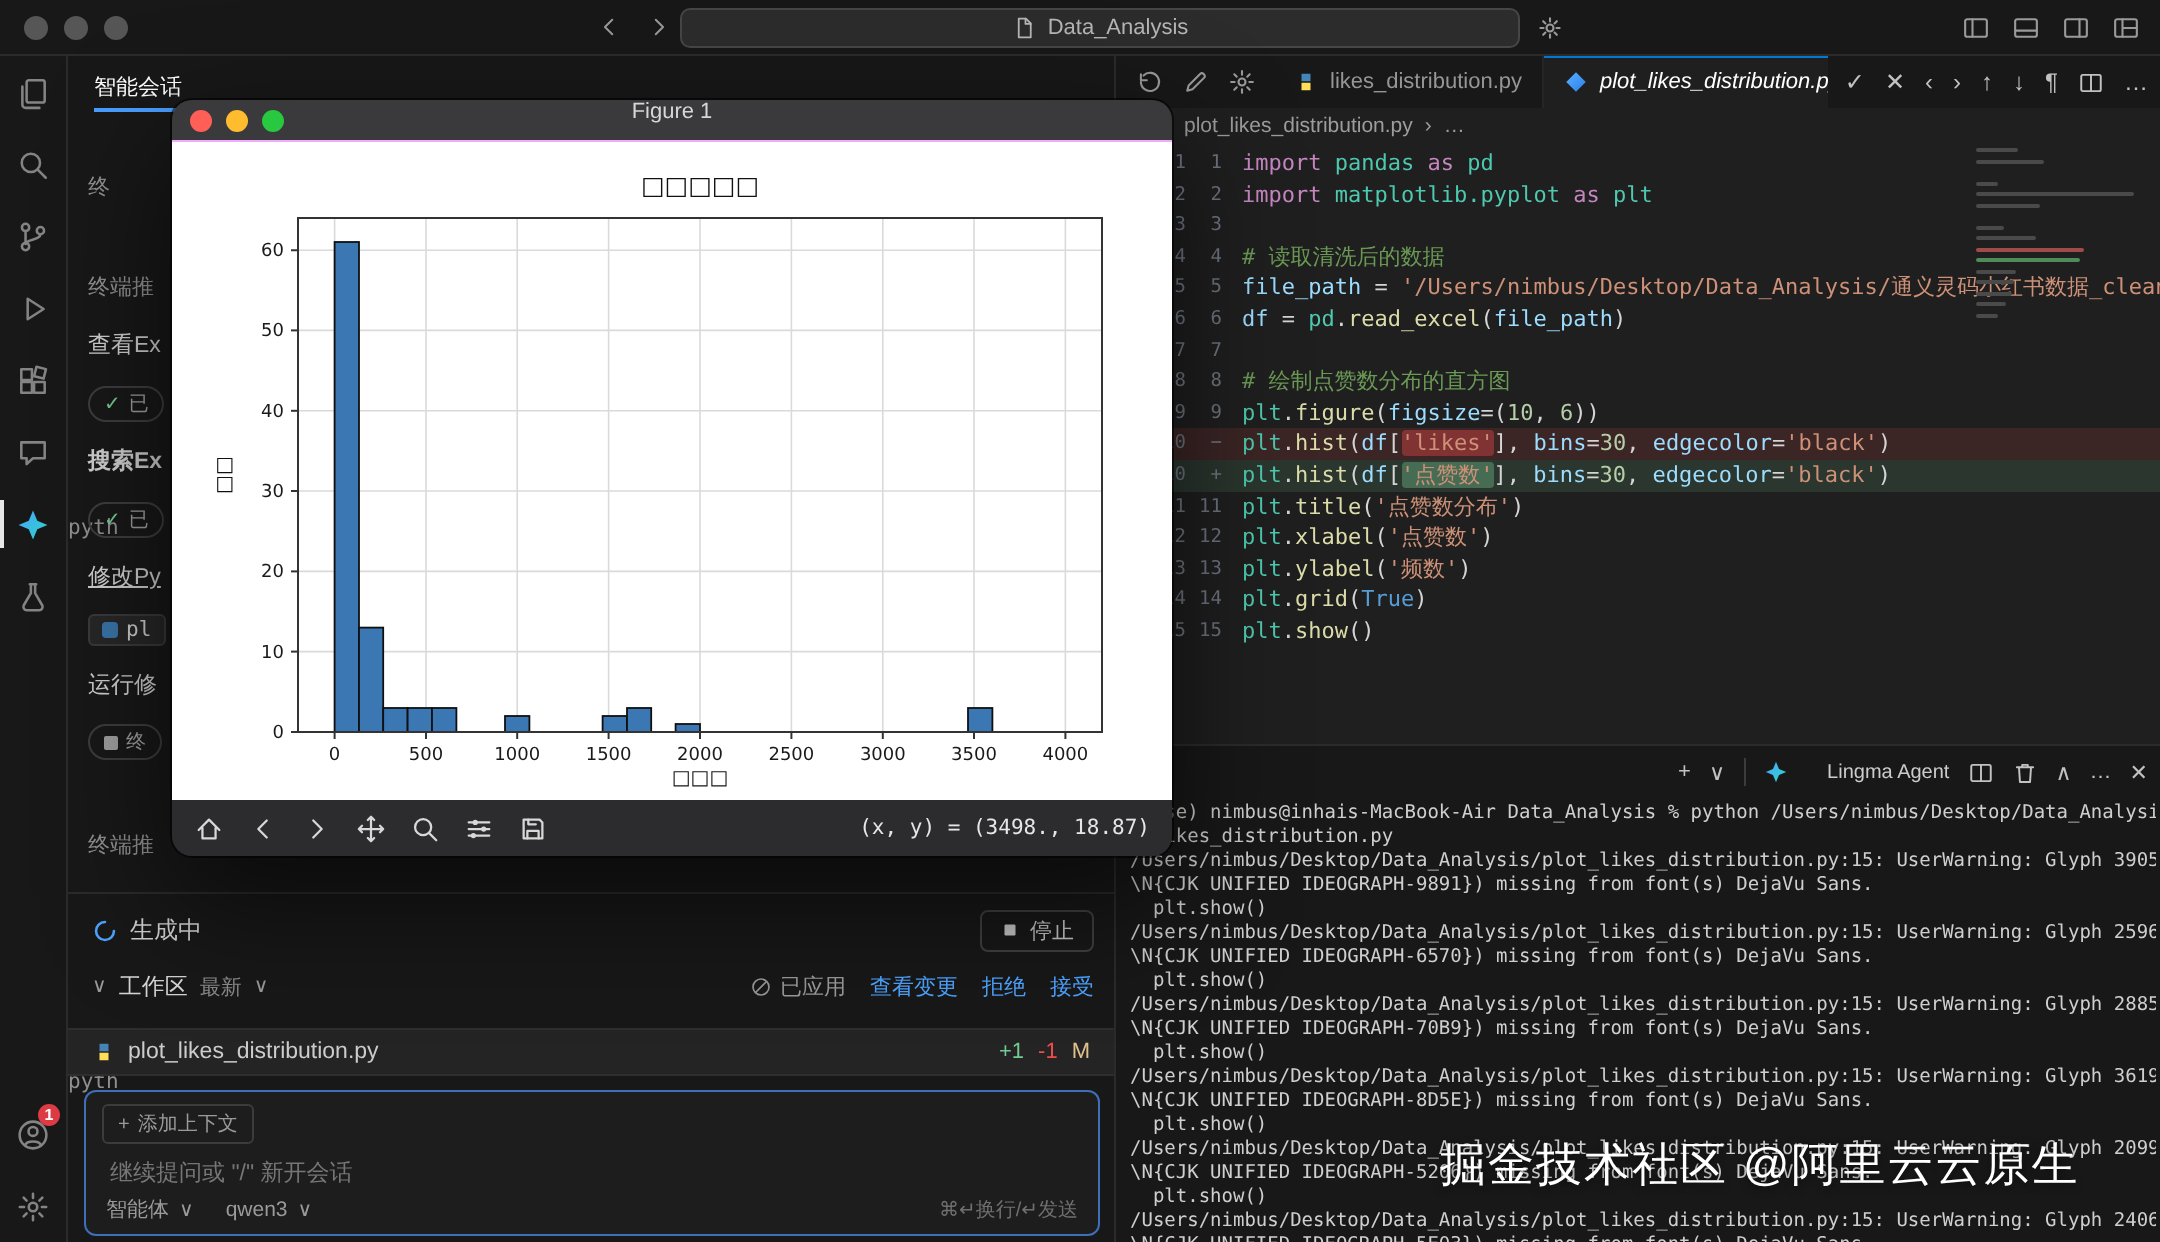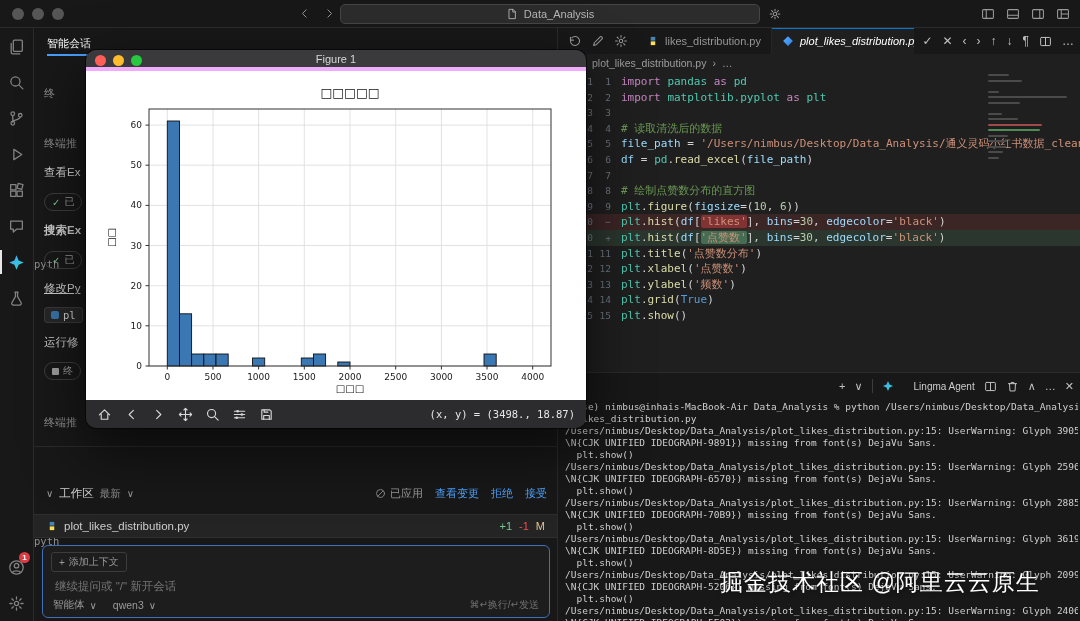--- a/index.html
+++ b/index.html
@@ -69,22 +69,22 @@
 .chat-box{position:absolute;left:8px;top:517px;width:508px;height:73px;border:1px solid #3e6fb8;border-radius:6px;background:#1d1d1d}
 .ctx-chip{position:absolute;left:8px;top:6px;border:1px solid #3c3c3c;border-radius:3px;padding:2px 7px;font-size:10px;
   color:#9a9a9a;display:flex;gap:4px;align-items:center}
 .chat-ph{position:absolute;left:12px;top:33px;font-size:11.5px;color:#767676}
 .chat-bottom{position:absolute;left:10px;right:10px;bottom:5px;display:flex;align-items:center;gap:5px;font-size:10.5px;color:#9a9a9a}
 .chat-hint{margin-left:auto;color:#6f6f6f;font-size:10px}
 
 
 .figwin{position:absolute;left:86px;top:50px;width:500px;height:378px;border-radius:10px;overflow:hidden;z-index:50;
   box-shadow:0 22px 60px rgba(0,0,0,.62),0 0 0 1px rgba(0,0,0,.55)}
-.fig-titlebar{height:21px;background:#3a3a3c;display:flex;align-items:center;justify-content:center;position:relative;
-  font-size:11px;color:#d6d6d6;border-bottom:4px solid #f0abfc}
+.fig-titlebar{height:21px;background:#3a3a3c;display:flex;align-items:flex-start;justify-content:center;position:relative;
+  font-size:11px;color:#d6d6d6;border-bottom:1px solid #f0abfc}
 .lights{position:absolute;left:9px;top:5px;display:flex;gap:7px}
 .light{width:11px;height:11px;border-radius:50%}
 .fig-body{height:329px;background:#fff}
 .fig-toolbar{height:28px;background:#2c2c2e;display:flex;align-items:center;padding:0 11px;gap:12px;color:#d8d8d8}
 .fig-toolbar .ficon svg{width:15px;height:15px}
 .fig-coords{margin-left:auto;font-size:10.5px;color:#e6e6e6;font-family:"DejaVu Sans Mono","Liberation Mono",monospace}
 
 
 .editor{position:absolute;left:559px;top:28px;width:521px;height:344px;background:#1f1f1f}
 .tabbar{position:relative;height:26px;background:#181818;display:flex;align-items:stretch}
@@ -317,20 +317,36 @@
         <div class="frag title" style="top: 307px;">运行修</div>
         <div class="frag pill" style="top: 334px;">
           <span class="stopsq"></span>
           <span>终</span>
         </div>
         <div class="frag code" style="top: 361px;">pyth</div>
         <div class="frag text" style="top: 387px;">终端推</div>
       </div>
 
     <div class="sb-divider"></div>
+    <div class="status-row">
+      <span class="spin">
+          <svg viewBox="0 0 16 16" fill="none" stroke="currentColor" stroke-width="1.2" stroke-linecap="round" stroke-linejoin="round">
+            <path d="M13.5 8A5.5 5.5 0 1 1 8 2.5" stroke-width="1.6"></path>
+          </svg>
+        </span>
+      <span class="status-label">生成中</span>
+      <span class="stop-btn">
+        <span>
+            <svg viewBox="0 0 16 16" fill="none" stroke="currentColor" stroke-width="1.2" stroke-linecap="round" stroke-linejoin="round">
+              <rect x="3.6" y="3.6" width="8.8" height="8.8" rx="1" fill="currentColor" stroke="none"></rect>
+            </svg>
+          </span>
+        <span>停止</span>
+      </span>
+    </div>
     <div class="ws-row">
       <span class="ws-chevron">∨</span>
       <span>工作区</span>
       <span class="ws-latest">最新</span>
       <span class="ws-chevron">∨</span>
       <span class="ws-right">
         <span class="ws-applied">
           <span>
               <svg viewBox="0 0 16 16" fill="none" stroke="currentColor" stroke-width="1.2" stroke-linecap="round" stroke-linejoin="round">
                 <circle cx="8" cy="8" r="5.8"></circle>

